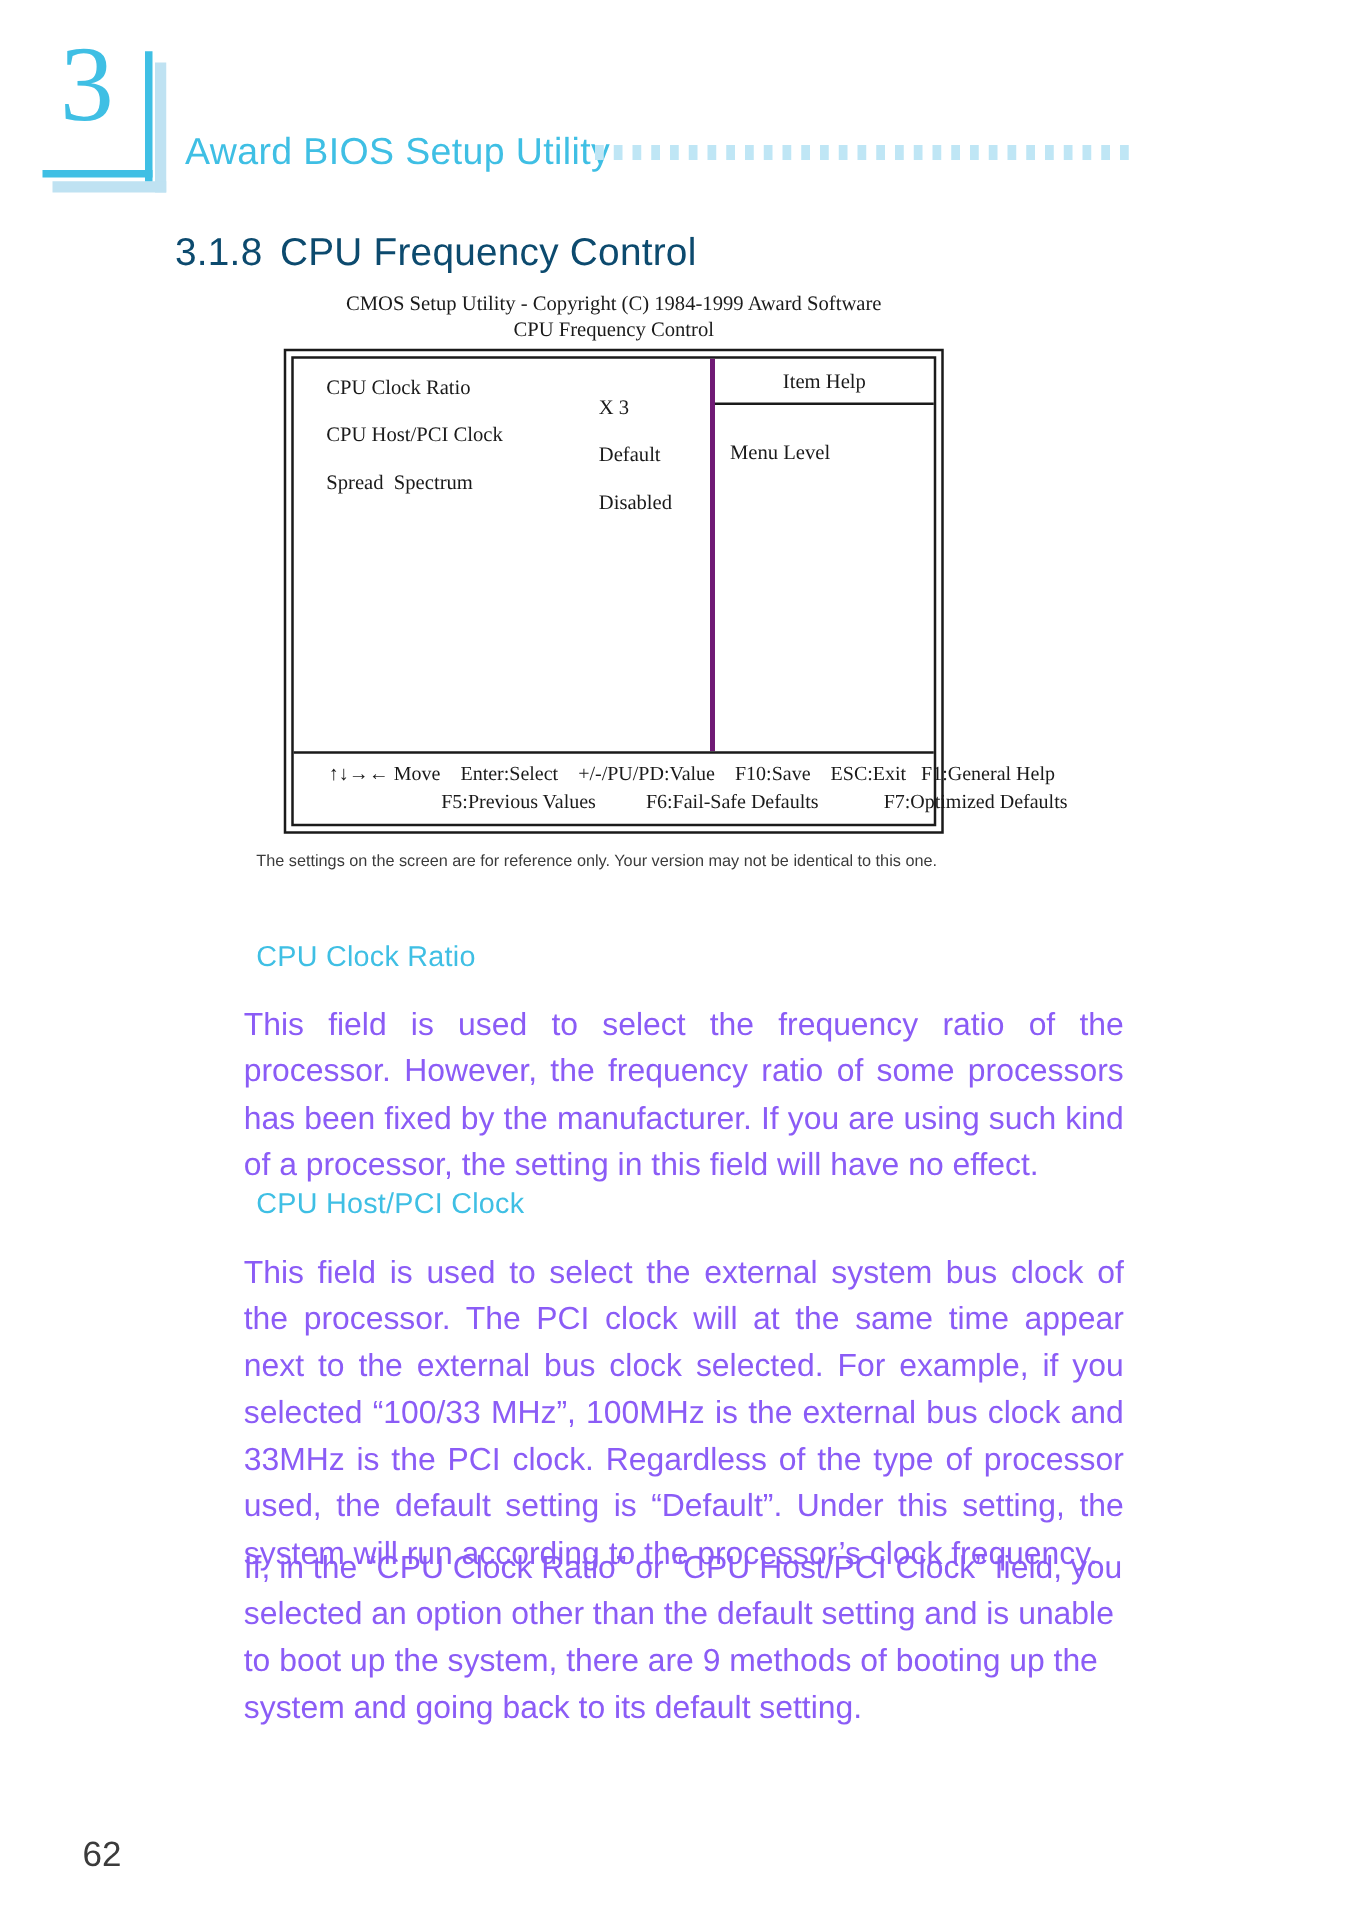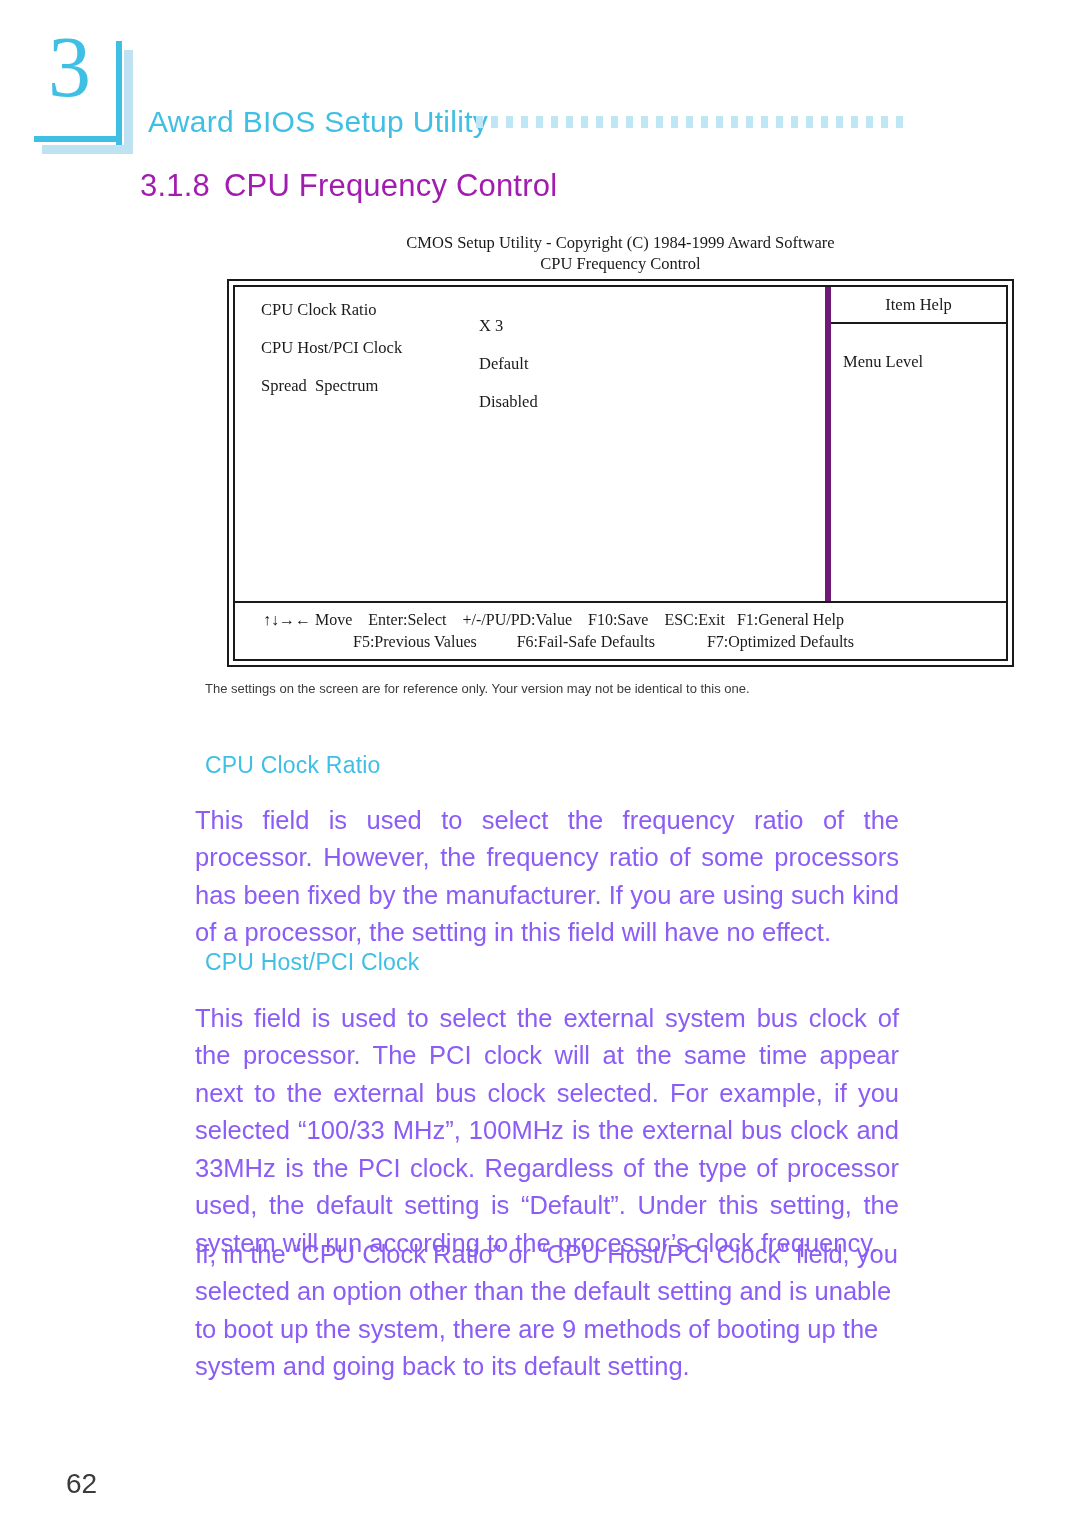--- a/index.html
+++ b/index.html
@@ -98,34 +98,34 @@
     width: 7px;
     height: 12px;
     background: #bfe6f5;
     flex: 0 0 auto;
   }
 
   
   #section-heading {
     position: absolute;
     left: 140px;
-    top: 168px;
+    top: 184px;
     font-size: 31px;
-    color: #a21caf;
+    color: #0c4a6e;
     letter-spacing: 0.2px;
     white-space: nowrap;
   }
   #section-heading .sec-num { margin-right: 14px; }
 
   
   #bios-screen {
     position: absolute;
     left: 227px;
     top: 232px;
-    width: 787px;
+    width: 528px;
     font-family: "Liberation Serif", serif;
     color: #1a1a1a;
   }
   #bios-titles {
     text-align: center;
     line-height: 1.28;
   }
   #bios-titles .t1 { font-size: 16.5px; display: block; }
   #bios-titles .t2 { font-size: 16.5px; display: block; }
 
@@ -156,21 +156,21 @@
     font-size: 16.5px;
     line-height: 1.33;
     white-space: pre;
   }
   .bios-row .label { width: 218px; flex: 0 0 218px; }
   .bios-row .value { flex: 1 1 auto; margin-top: 16px; }
 
   #bios-help {
     width: 175px;
     flex: 0 0 175px;
-    border-left: 6px solid #701a75;
+    border-left: 4px solid #701a75;
     display: flex;
     flex-direction: column;
     margin-left: 48px;
   }
   #bios-help .help-title {
     text-align: center;
     font-size: 16.5px;
     padding: 8px 0 7px;
     border-bottom: 2px solid #1a1a1a;
   }

